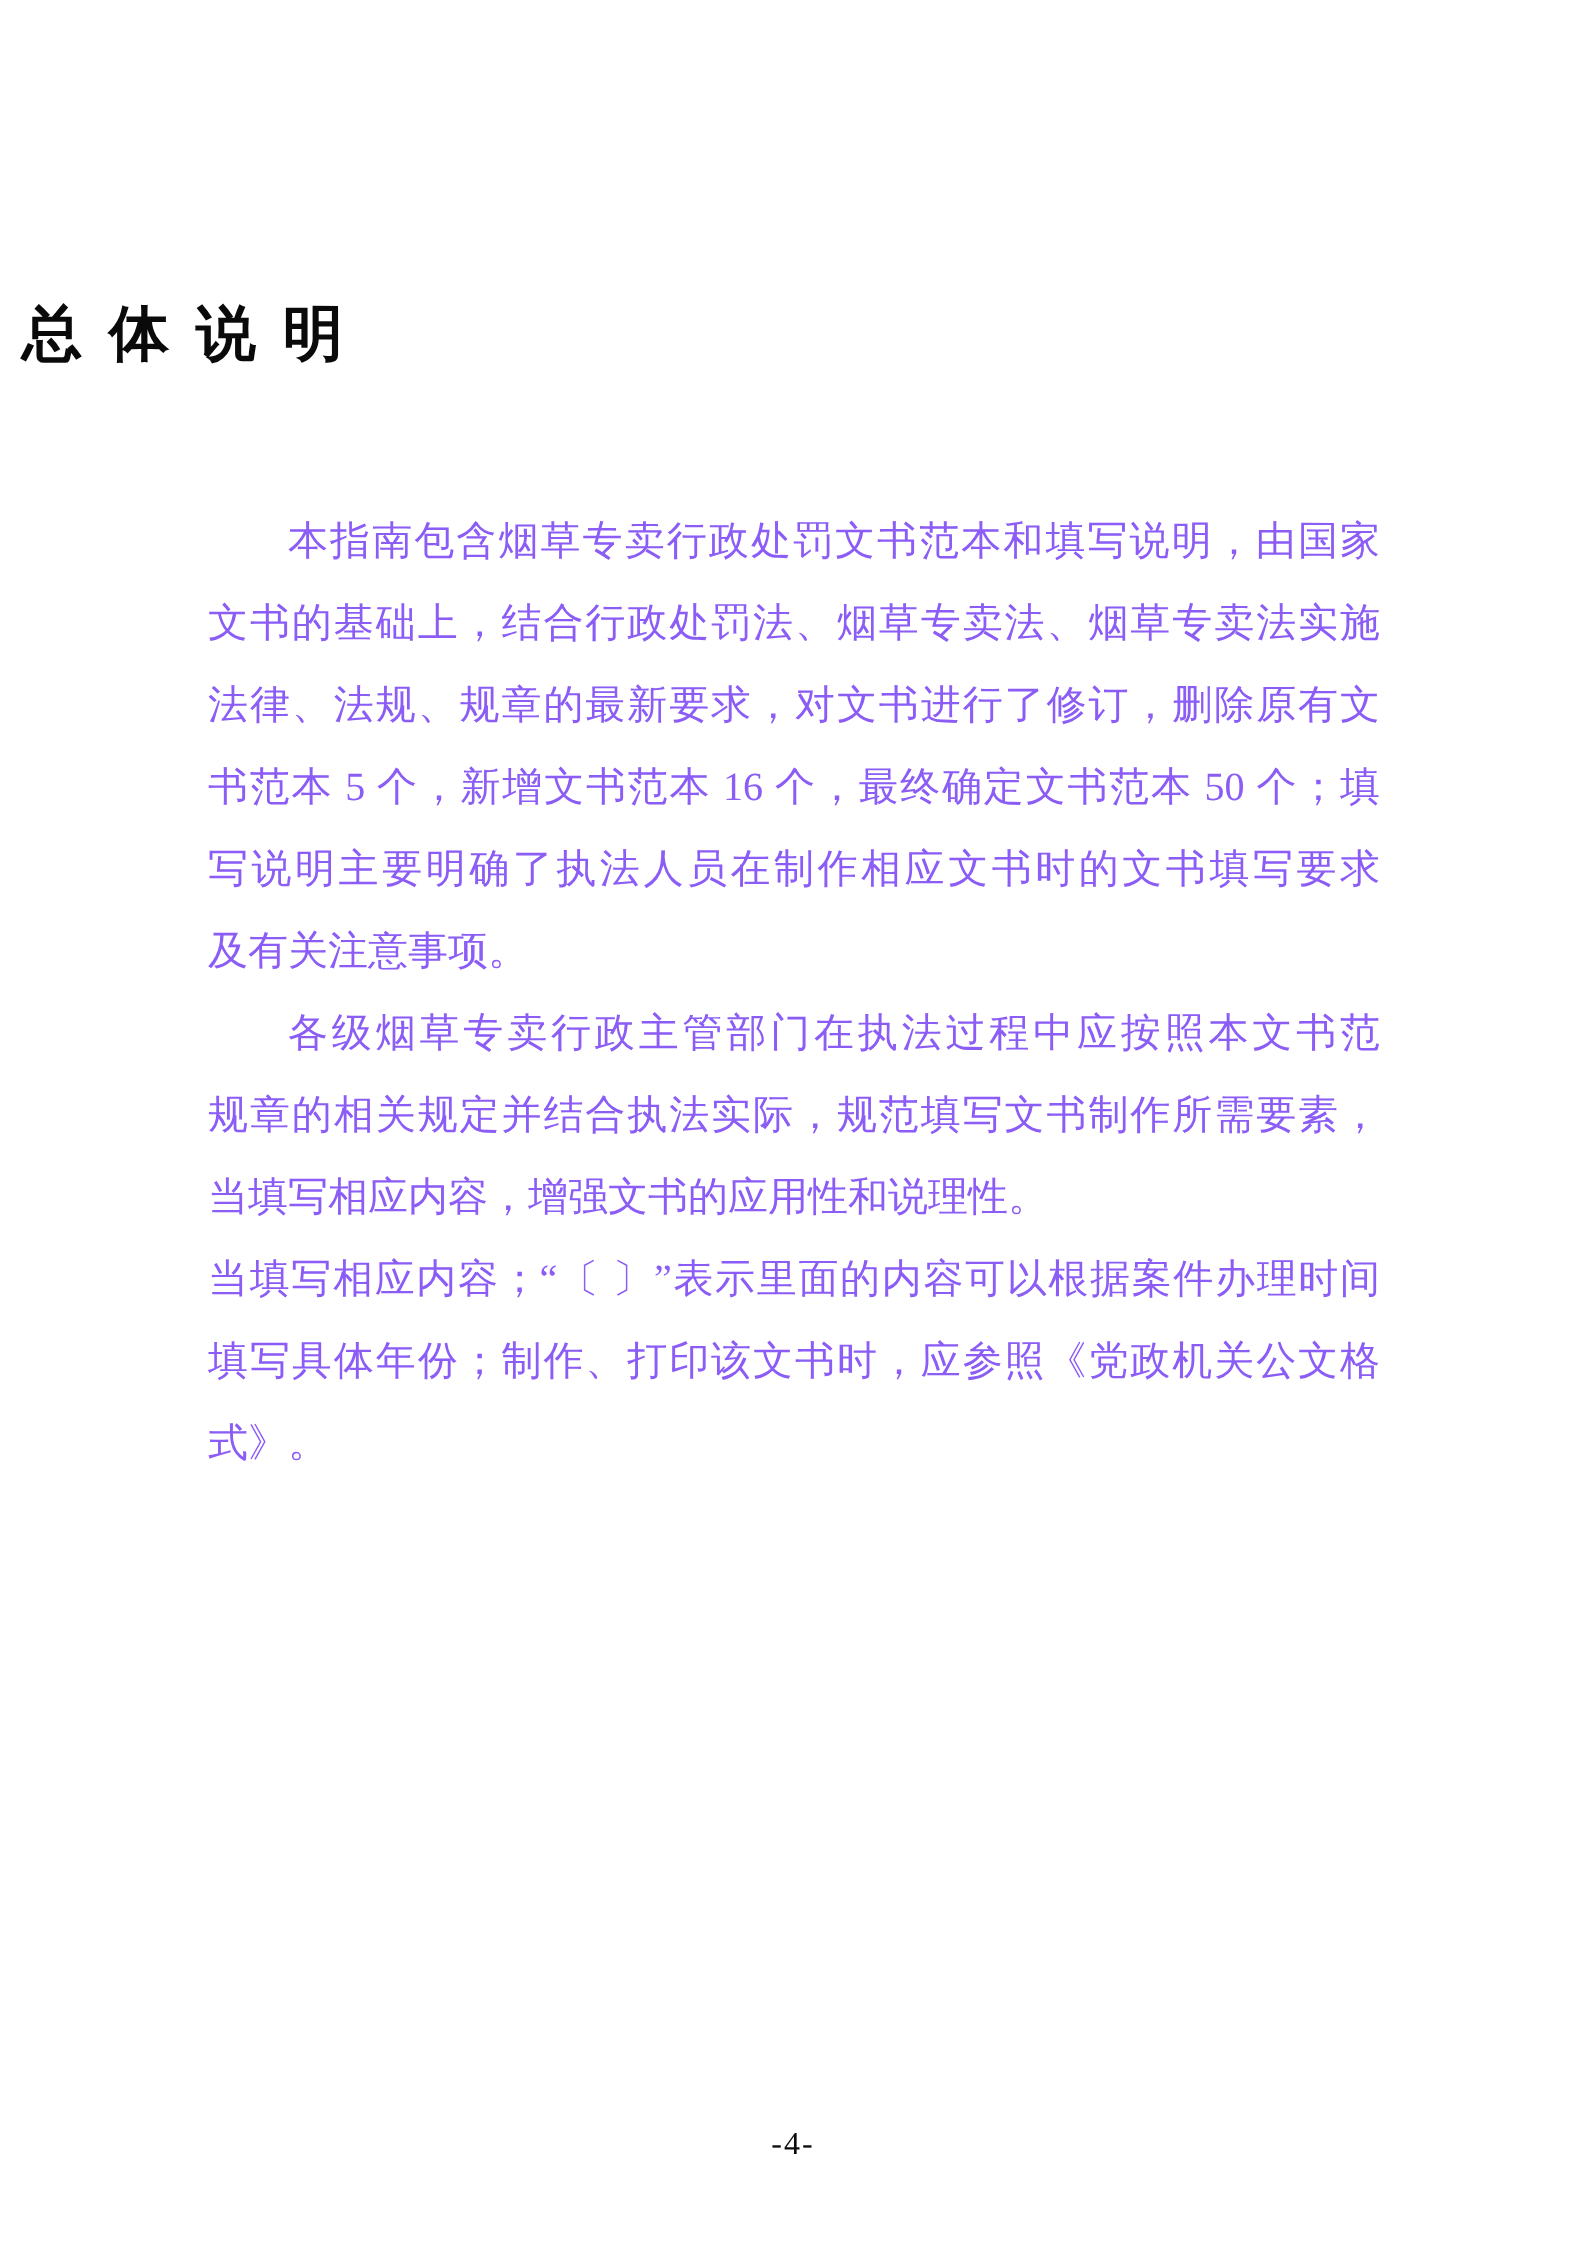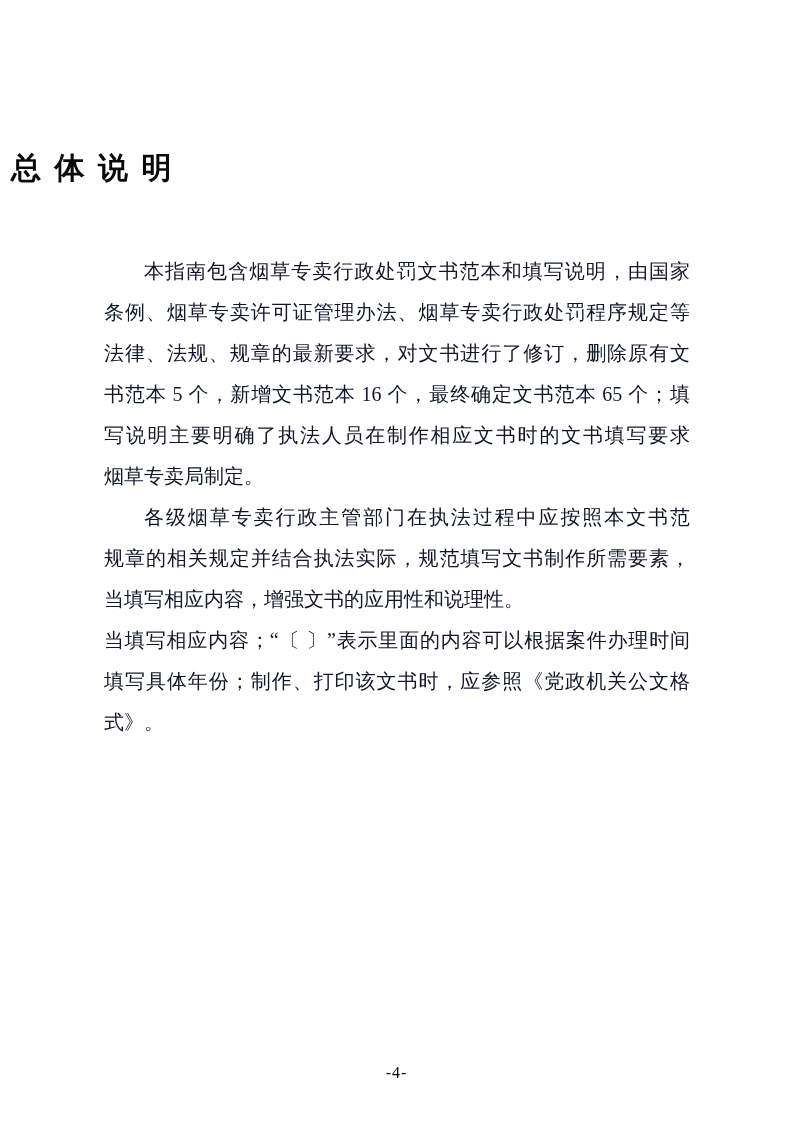--- a/index.html
+++ b/index.html
@@ -29,21 +29,21 @@
     word-spacing: 6px;
     color: #0a0a0a;
     padding-left: 11px;
   }
   .body-text {
     position: absolute;
     top: 251px;
     left: 104px;
     width: 586px;
     font-size: 20px;
-    color: #0f172a;
+    color: #8b5cf6;
   }
   .paragraph {
     margin: 0;
     padding: 0;
   }
   .line {
     height: 41px;
     line-height: 41px;
     overflow: hidden;
     text-align: justify;
@@ -68,25 +68,25 @@
   }
 </style>
 </head>
 <body>
 
 <div class="page">
   <h1 class="title">总 体 说 明</h1>
   <div class="body-text" id="body-text">
       <div class="paragraph">
         <div class="line first">本指南包含烟草专卖行政处罚文书范本和填写说明，由国家</div>
-        <div class="line">条例、烟草专卖许可证管理办法、烟草专卖行政处罚程序规定等</div>
+        <div class="line">文书的基础上，结合行政处罚法、烟草专卖法、烟草专卖法实施</div>
         <div class="line">法律、法规、规章的最新要求，对文书进行了修订，删除原有文</div>
-        <div class="line">书范本 5 个，新增文书范本 16 个，最终确定文书范本 65 个；填</div>
+        <div class="line">书范本 5 个，新增文书范本 16 个，最终确定文书范本 50 个；填</div>
         <div class="line">写说明主要明确了执法人员在制作相应文书时的文书填写要求</div>
-        <div class="line last">烟草专卖局制定。</div>
+        <div class="line last">及有关注意事项。</div>
       </div>
       <div class="paragraph">
         <div class="line first">各级烟草专卖行政主管部门在执法过程中应按照本文书范</div>
         <div class="line">规章的相关规定并结合执法实际，规范填写文书制作所需要素，</div>
         <div class="line last">当填写相应内容，增强文书的应用性和说理性。</div>
       </div>
       <div class="paragraph">
         <div class="line">当填写相应内容；“〔 〕”表示里面的内容可以根据案件办理时间</div>
         <div class="line">填写具体年份；制作、打印该文书时，应参照《党政机关公文格</div>
         <div class="line last">式》。</div>

